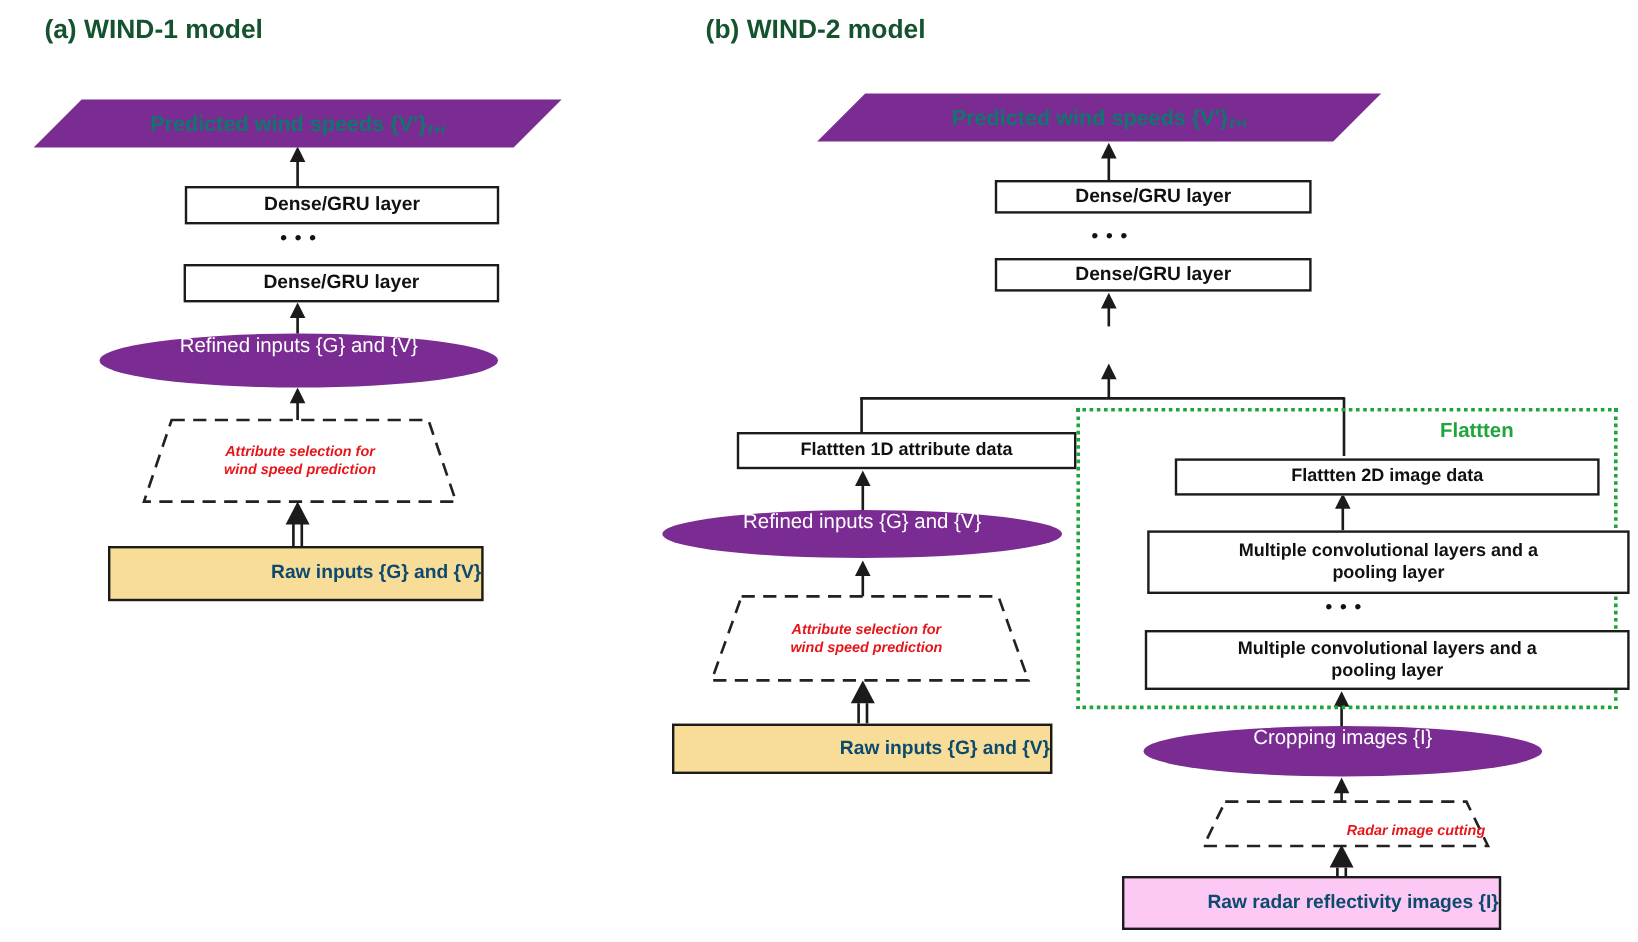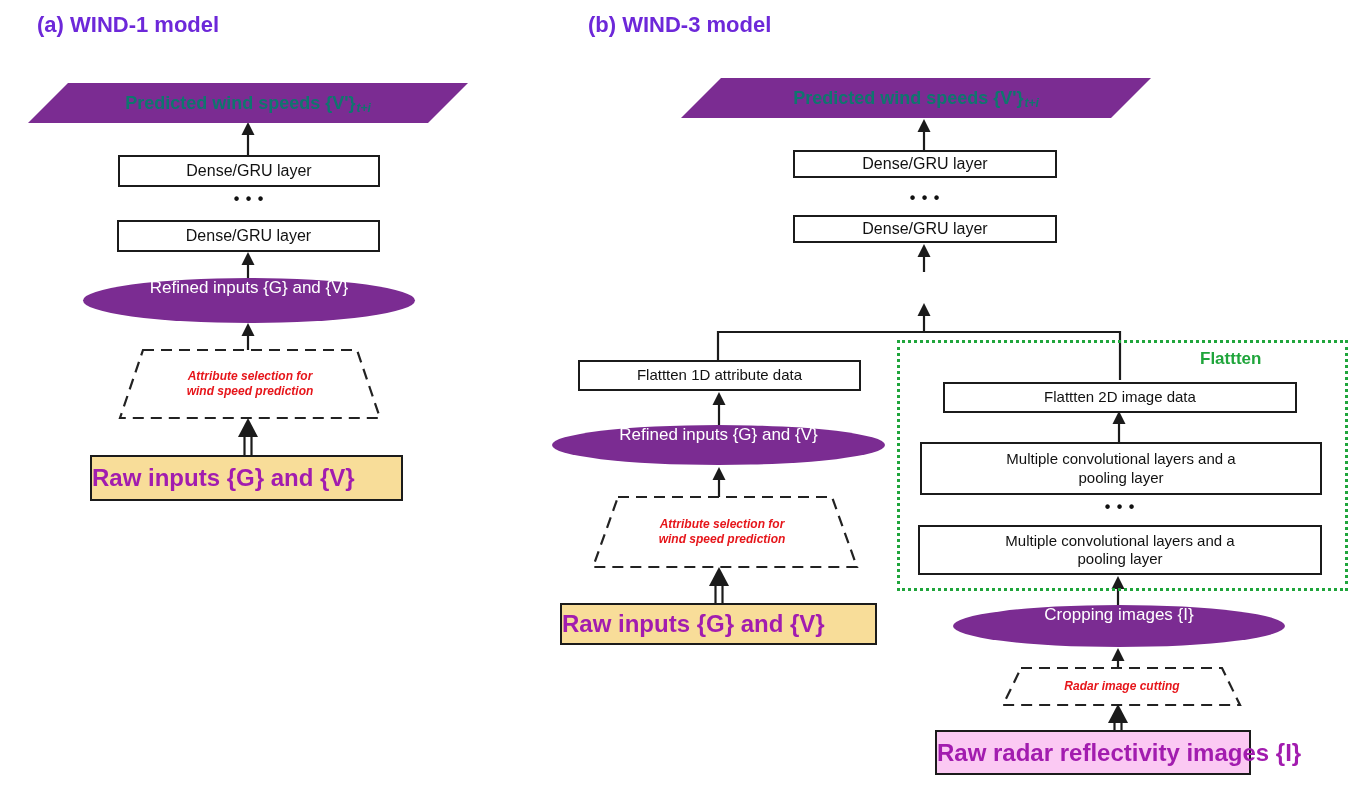--- a/index.html
+++ b/index.html
@@ -9,42 +9,42 @@
   html,body{margin:0;padding:0;background:#fff;}
   .stage{
     position:relative; width:1365px; height:785px; background:#ffffff;
     font-family:"Liberation Sans", sans-serif; overflow:hidden;
   }
   .stage *{box-sizing:border-box;}
   svg.wires{position:absolute;left:0;top:0;}
   svg.wires line{stroke:var(--line);stroke-width:2.2;}
   svg.wires polygon.head{fill:var(--line);stroke:none;}
   svg.wires polygon.trap{fill:#ffffff;stroke:#222;stroke-width:2.2;stroke-dasharray:11 7;}
-  .title{position:absolute;font-size:22px;font-weight:bold;color:#6d28d9;white-space:nowrap;}
+  .title{position:absolute;font-size:22px;font-weight:bold;color:#14532d;white-space:nowrap;}
   .para{position:absolute;background:var(--purple);transform:skewX(-45deg);}
   .para-text{
     position:absolute;display:flex;align-items:center;justify-content:center;
     color:#0f766e;font-weight:bold;font-size:18px;white-space:nowrap;
   }
   .sub{font-size:12px;font-style:italic;font-weight:bold;transform:translateY(5px);margin-left:1px;}
   .box{
     position:absolute;background:#fff;border:2.2px solid var(--line);
     display:flex;flex-direction:column;align-items:center;justify-content:center;
-    font-weight:normal;font-size:16px;color:#111;text-align:center;line-height:1.22;
+    font-weight:bold;font-size:16px;color:#111;text-align:center;line-height:1.22;margin-left:36px;
   }
   .box.small{font-size:15px;}
   .ellipse{
     position:absolute;background:var(--purple);border-radius:50%;
     display:flex;align-items:flex-start;justify-content:center;
     color:#fff;font-weight:normal;font-size:17px;white-space:nowrap;
   }
   .fillbox{
     position:absolute;border:2.6px solid var(--line);
-    display:flex;align-items:center;justify-content:flex-start;
-    font-weight:bold;font-size:24px;color:#a21caf;white-space:nowrap;
+    display:flex;align-items:center;justify-content:flex-end;
+    font-weight:bold;font-size:16px;color:#0c4a6e;white-space:nowrap;
   }
   .dots{position:absolute;font-weight:bold;font-size:16px;color:#111;
     display:flex;align-items:center;justify-content:center;letter-spacing:1px;}
   .redtext{
     position:absolute;color:var(--red);font-weight:bold;font-style:italic;
     font-size:12px;text-align:center;line-height:1.25;display:flex;flex-direction:column;
     align-items:center;justify-content:center;
   }
   .vgg-border{position:absolute;border:3px dotted var(--green);}
   .vgg-label{position:absolute;color:var(--green);font-weight:bold;font-size:17px;white-space:nowrap;}
@@ -120,21 +120,21 @@
 
   <div class="redtext" style="left:135px;top:356px;width:230px;height:56px;">
     <span>Attribute selection for</span>
     <span>wind speed prediction</span>
   </div>
 
   <div class="fillbox" style="left:90px;top:455px;width:313px;height:46px;background:var(--yellow);">
     <span>Raw inputs {G} and {V}</span>
   </div>
 
-  <div class="title" style="left:588px;top:12px;">(b) WIND-3 model</div>
+  <div class="title" style="left:588px;top:12px;">(b) WIND-2 model</div>
 
   <div class="para" style="left:701px;top:78px;width:430px;height:40px;"></div>
   <div class="para-text" style="left:701px;top:78px;width:430px;height:40px;">
     <span>Predicted wind speeds {V'}</span>
       <span class="sub">t+i</span>
   </div>
 
   <div class="box" style="left:793px;top:150px;width:264px;height:28px;">
     <span>Dense/GRU layer</span>
   </div>
@@ -169,20 +169,20 @@
   </div>
   <div class="dots" style="left:1090px;top:498px;width:60px;height:18px;">• • •</div>
   <div class="box small" style="left:918px;top:525px;width:404px;height:50px;">
     <span>Multiple convolutional layers and a</span>
     <span>pooling layer</span>
   </div>
 
   <div class="ellipse" style="left:953px;top:605px;width:332px;height:42px;">
     <span>Cropping images {I}</span>
   </div>
-  <div class="redtext" style="left:1022px;top:672px;width:200px;height:28px;">
+  <div class="redtext" style="left:1080px;top:672px;width:200px;height:28px;justify-content:flex-end;">
     <span>Radar image cutting</span>
   </div>
   <div class="fillbox" style="left:935px;top:730px;width:316px;height:45px;background:var(--pink);">
     <span>Raw radar reflectivity images {I}</span>
   </div>
 
 </div>
 
 </body></html>

